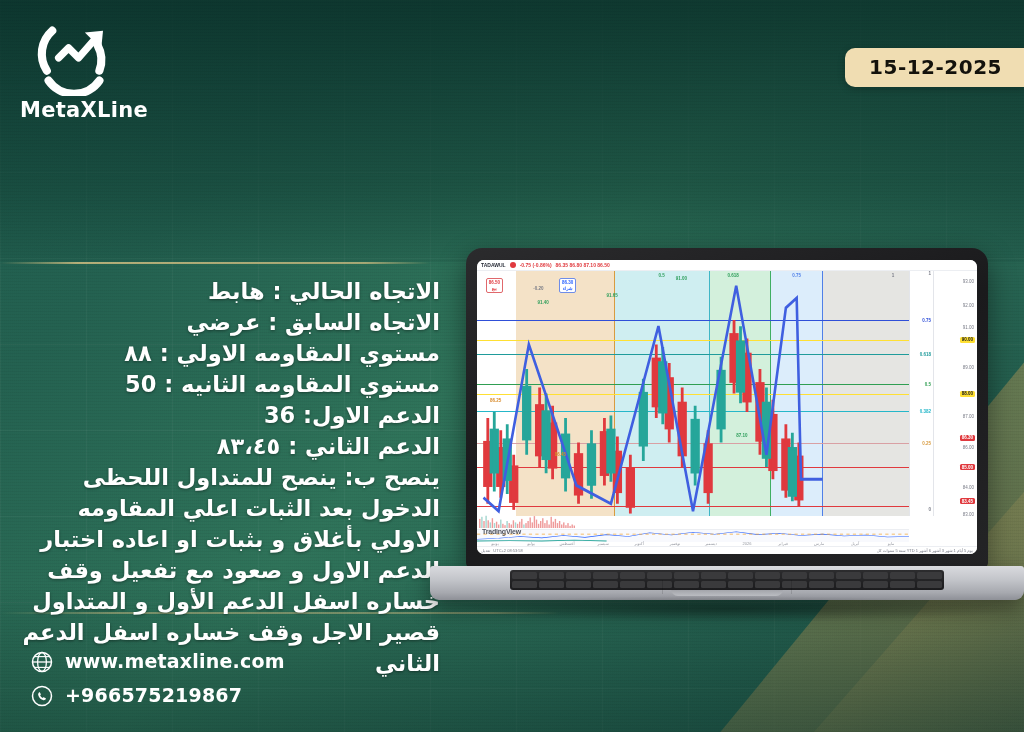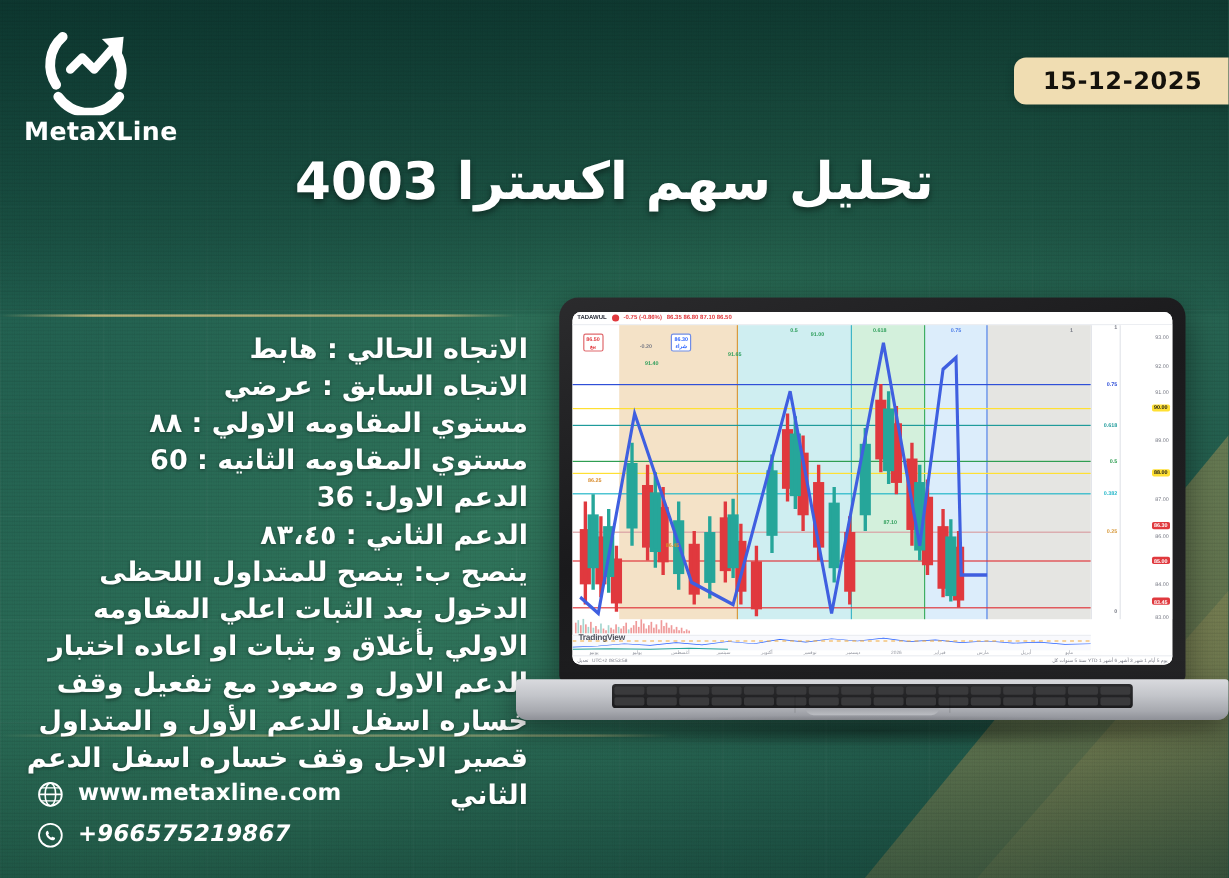--- a/index.html
+++ b/index.html
@@ -105,21 +105,21 @@
     line-height: 31px;
     font-weight: 600;
     text-shadow: 0 1px 3px rgba(0,0,0,.4);
   }
   #analysis .line { white-space: nowrap; }
   #analysis .para { white-space: normal; }
 
   
   #footer { position: absolute; left: 30px; bottom: 24px; }
   .contact-row { display: flex; align-items: flex-start; gap: 11px; margin-bottom: 10px; }
-  .contact-row:last-child { margin-bottom: 0; font-style: italic; }
+  .contact-row:last-child { margin-bottom: 0; }
   .contact-icon { width: 24px; height: 24px; flex: 0 0 24px; }
   .contact-text { color:#fff; font-size: 19px; font-weight: 600; letter-spacing: .2px; }
 
   
   #laptop { position: absolute; left: 430px; top: 248px; width: 594px; height: 400px; }
   #lid {
     position: absolute; left: 36px; top: 0; width: 522px; height: 320px;
     background: linear-gradient(160deg, #2b2b2d 0%, #1a1a1c 45%, #242426 100%);
     border-radius: 16px 16px 5px 5px;
     padding: 12px 11px 14px 11px;
@@ -226,27 +226,26 @@
       <path d="M22 69 A34 34 0 0 0 78 69" stroke="#fff" stroke-width="9" fill="none" stroke-linecap="round"></path>
       <path d="M78 58 A34 34 0 0 0 76 30" stroke="#fff" stroke-width="9" fill="none" stroke-linecap="round"></path>
       <path d="M33 44 L44 33 L55 44 L76 20" stroke="#fff" stroke-width="8" fill="none" stroke-linecap="round" stroke-linejoin="round"></path>
       <path d="M62 16 L82 14 L80 34 Z" fill="#fff"></path>
     </svg>
     <div id="logo-text">MetaXLine</div>
   </div>
 
   <div id="date-badge">15-12-2025</div>
 
-  <div id="title">تحليل سهم اكسترا 4003</div>
 
   <div id="analysis">
     <div class="line">الاتجاه الحالي : هابط</div>
     <div class="line">الاتجاه السابق : عرضي</div>
     <div class="line">مستوي المقاومه الاولي : ٨٨</div>
-    <div class="line">مستوي المقاومه الثانيه : 60</div>
+    <div class="line">مستوي المقاومه الثانيه : 50</div>
     <div class="line">الدعم الاول: 36</div>
     <div class="line">الدعم الثاني : ٨٣،٤٥</div>
     <div class="para">ينصح ب: ينصح للمتداول اللحظى الدخول بعد الثبات اعلي المقاومه الاولي بأغلاق و بثبات او اعاده اختبار الدعم الاول و صعود مع تفعيل وقف خساره اسفل الدعم الأول و المتداول قصير الاجل وقف خساره اسفل الدعم الثاني</div>
   </div>
 
   <div id="footer">
     <div class="contact-row">
       <svg class="contact-icon" viewBox="0 0 24 24">
         <circle cx="12" cy="12" r="9.5" fill="none" stroke="#fff" stroke-width="1.5"></circle>
         <ellipse cx="12" cy="12" rx="4.4" ry="9.5" fill="none" stroke="#fff" stroke-width="1.3"></ellipse>

